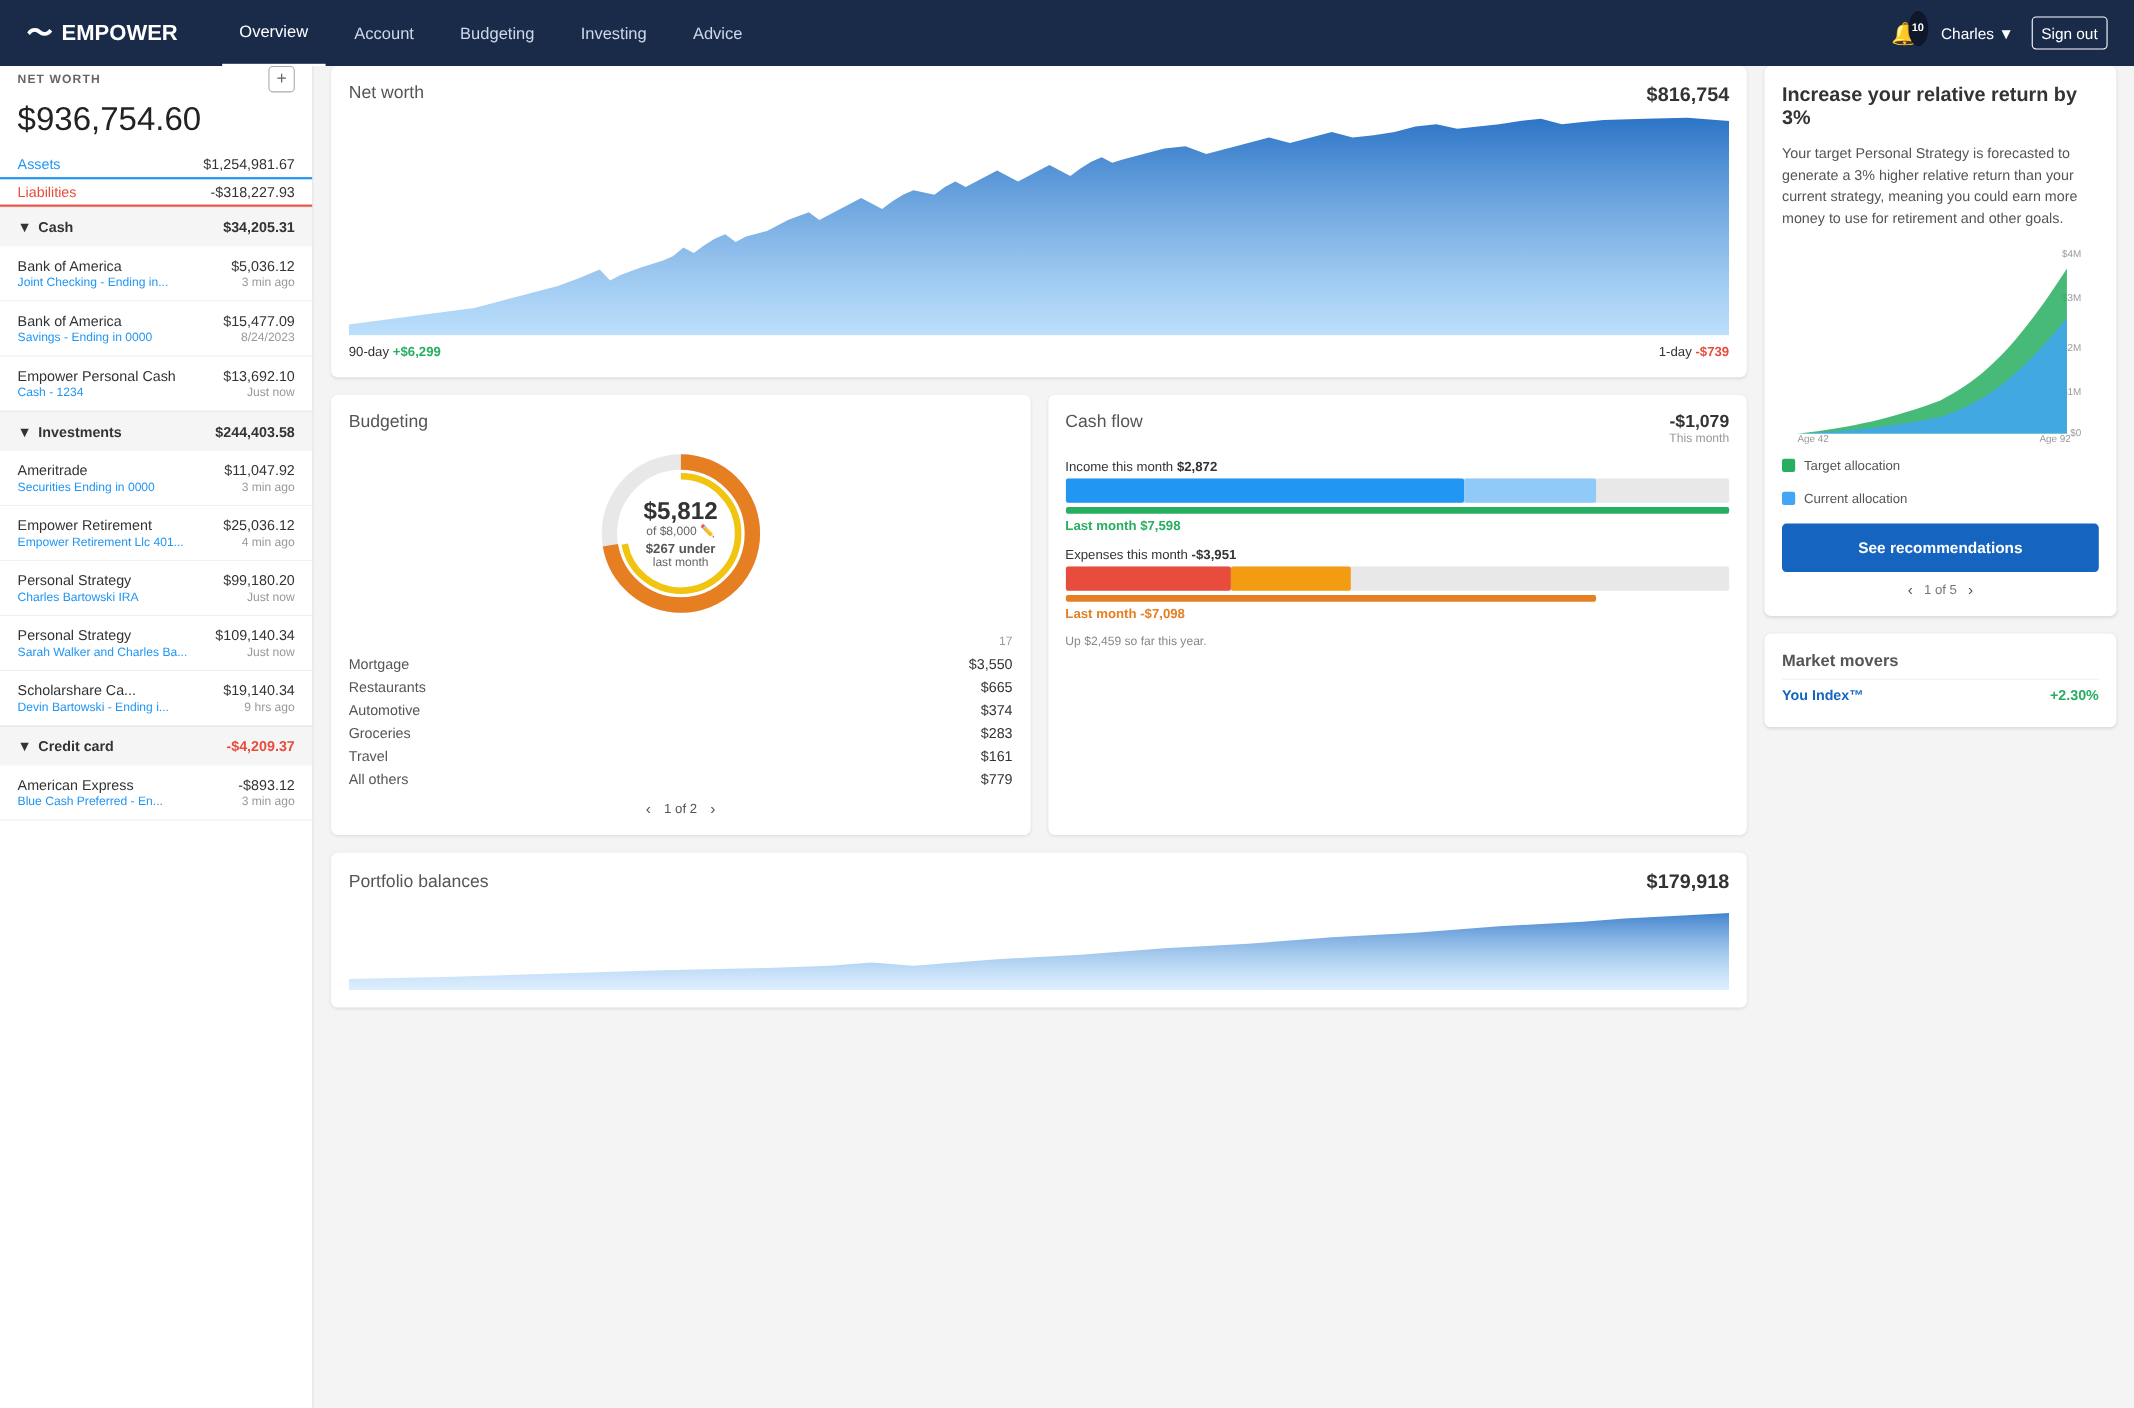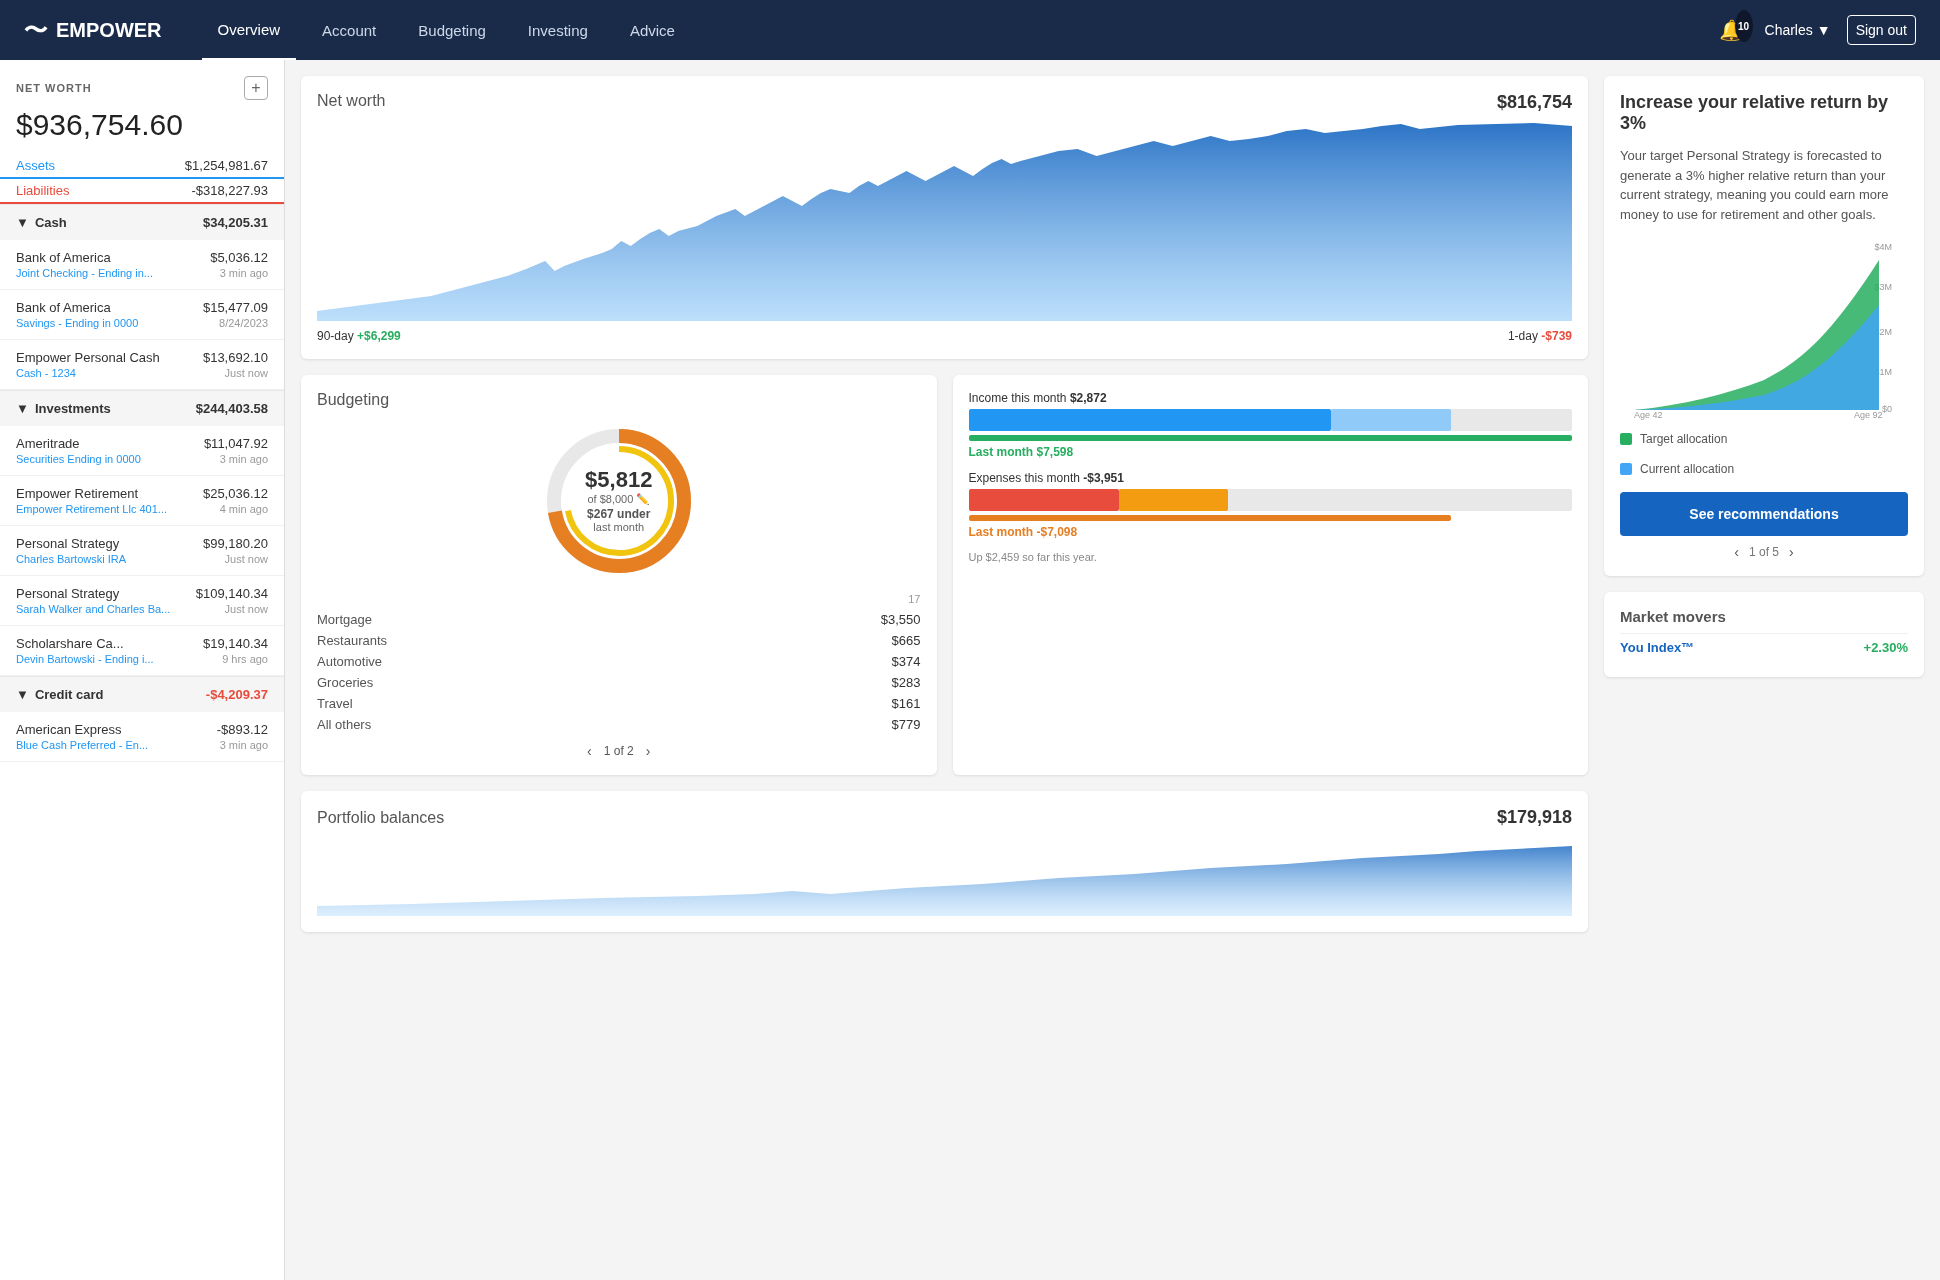--- a/index.html
+++ b/index.html
@@ -43,21 +43,21 @@
     .user-btn {
       background: none; border: none; color: white; font-size: 14px;
       cursor: pointer; display: flex; align-items: center; gap: 4px;
     }
     .signout-btn {
       background: transparent; border: 1px solid white; color: white;
       padding: 6px 8px; border-radius: 4px; cursor: pointer; font-size: 14px;
     }
 
     
-    .page { display: flex; padding-top: 60px; min-height: 100vh; }
+    .page { display: flex; padding-top: 44px; min-height: 100vh; }
 
     
     .sidebar {
       width: 285px; min-width: 285px; background: white;
       border-right: 1px solid #ddd; overflow-y: auto;
       min-height: calc(100vh - 60px);
       padding-bottom: 40px;
     }
     .net-worth-header {
       display: flex; align-items: center; justify-content: space-between;
@@ -437,20 +437,27 @@
             </div>
           </div>
           <div class="budget-pagination">
             <button style="background:none;border:none;cursor:pointer;color:#555;font-size:14px;">‹</button>
             <span>1 of 2</span>
             <button style="background:none;border:none;cursor:pointer;color:#555;font-size:14px;">›</button>
           </div>
         </div>
 
         <div class="card cashflow-card">
+          <div class="cashflow-header">
+            <span class="cashflow-title">Cash flow</span>
+            <div class="cashflow-right">
+              <div class="cashflow-value">-$1,079</div>
+              <div class="cashflow-period">This month</div>
+            </div>
+          </div>
 
           <div class="cashflow-section">
             <div class="cashflow-label">
               <span>Income this month</span>
               <strong>$2,872</strong>
             </div>
             <div class="cashflow-bar-wrap">
               <div class="cashflow-bar cashflow-bar-blue"></div>
               <div class="cashflow-bar-blue2"></div>
             </div>

